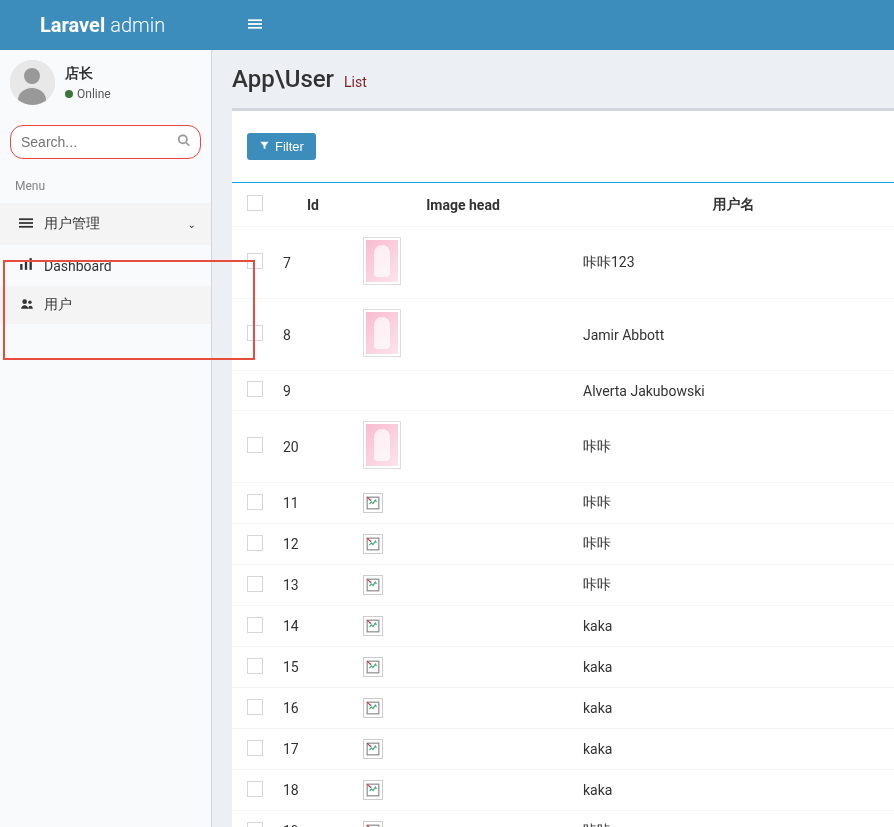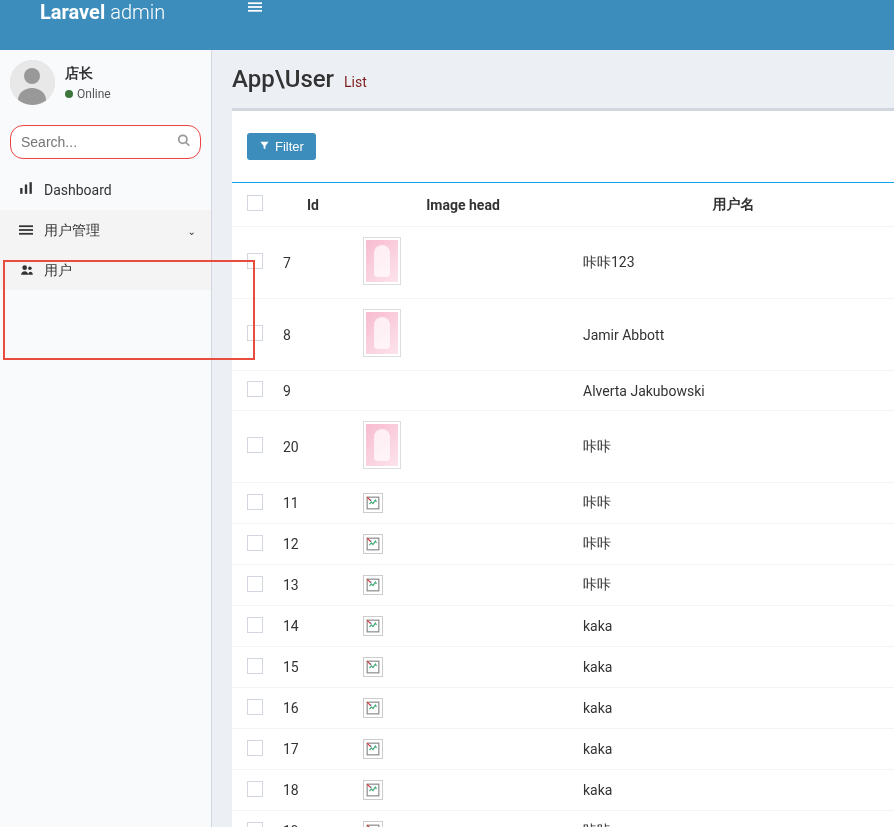--- a/index.html
+++ b/index.html
@@ -1,18 +1,18 @@
 <!DOCTYPE html>
 <html><head>
   <meta charset="utf-8">
   <style>
     * { margin: 0; padding: 0; box-sizing: border-box; }
     body { font-family: -apple-system, BlinkMacSystemFont, "Segoe UI", Roboto, "Helvetica Neue", Arial, sans-serif; font-size: 14px; color: #333; background: #ecf0f5; width: 894px; height: 827px; overflow: hidden; }
     
-    .header { background: #3c8dbc; height: 50px; display: flex; align-items: flex-start; color: #fff; }
+    .header { background: #3c8dbc; height: 50px; display: flex; align-items: center; color: #fff; }
     .logo { width: 230px; padding-left: 40px; font-size: 20px; }
     .logo b { font-weight: bold; }
     .logo span { font-weight: 300; }
     .toggle { width: 50px; text-align: center; cursor: pointer; }
     
     .wrapper { display: flex; height: calc(100% - 50px); }
     
     .sidebar { width: 212px; background: #f9fafc; border-right: 1px solid #d2d6de; height: 100%; }
     .user-panel { padding: 10px; display: flex; align-items: center; gap: 10px; }
     .avatar { width: 45px; height: 45px; border-radius: 50%; background: #ddd; display: flex; align-items: center; justify-content: center; overflow: hidden; }
@@ -99,42 +99,43 @@
     <div class="search-box">
       <input type="text" placeholder="Search..." style="">
       <span class="search-icon">
         <svg width="14" height="14" viewBox="0 0 24 24" fill="none" stroke="#999" stroke-width="3">
             <circle cx="10" cy="10" r="7"></circle>
             <line x1="21" y1="21" x2="15" y2="15"></line>
           </svg>
       </span>
     </div>
 
+    <div class="menu-header">Menu</div>
+
+    <div class="menu-item active">
+      <span class="icon bars-icon">
+        <svg viewBox="0 0 24 24" fill="#333">
+            <rect y="4" width="24" height="3"></rect>
+            <rect y="10.5" width="24" height="3"></rect>
+            <rect y="17" width="24" height="3"></rect>
+          </svg>
+      </span>
+      <span class="label">用户管理</span>
+      <span class="chevron">⌄</span>
+    </div>
 
     <div class="menu-item">
       <span class="icon chart-icon">
         <svg viewBox="0 0 24 24" fill="#333">
             <rect x="2" y="12" width="4" height="10"></rect>
             <rect x="10" y="6" width="4" height="16"></rect>
             <rect x="18" y="2" width="4" height="20"></rect>
           </svg>
       </span>
       <span class="label">Dashboard</span>
-    </div>
-
-    <div class="menu-item active">
-      <span class="icon bars-icon">
-        <svg viewBox="0 0 24 24" fill="#333">
-            <rect y="4" width="24" height="3"></rect>
-            <rect y="10.5" width="24" height="3"></rect>
-            <rect y="17" width="24" height="3"></rect>
-          </svg>
-      </span>
-      <span class="label">用户管理</span>
-      <span class="chevron">⌄</span>
     </div>
 
     <div class="submenu-item">
       <span class="icon users-icon">
         <svg viewBox="0 0 24 24" fill="#333">
             <circle cx="8" cy="8" r="4"></circle>
             <circle cx="17" cy="9" r="3"></circle>
             <path d="M2 20c0-4 3-6 6-6s6 2 6 6M14 20c0-3 2-5 4-5s4 2 4 5"></path>
           </svg>
       </span>

